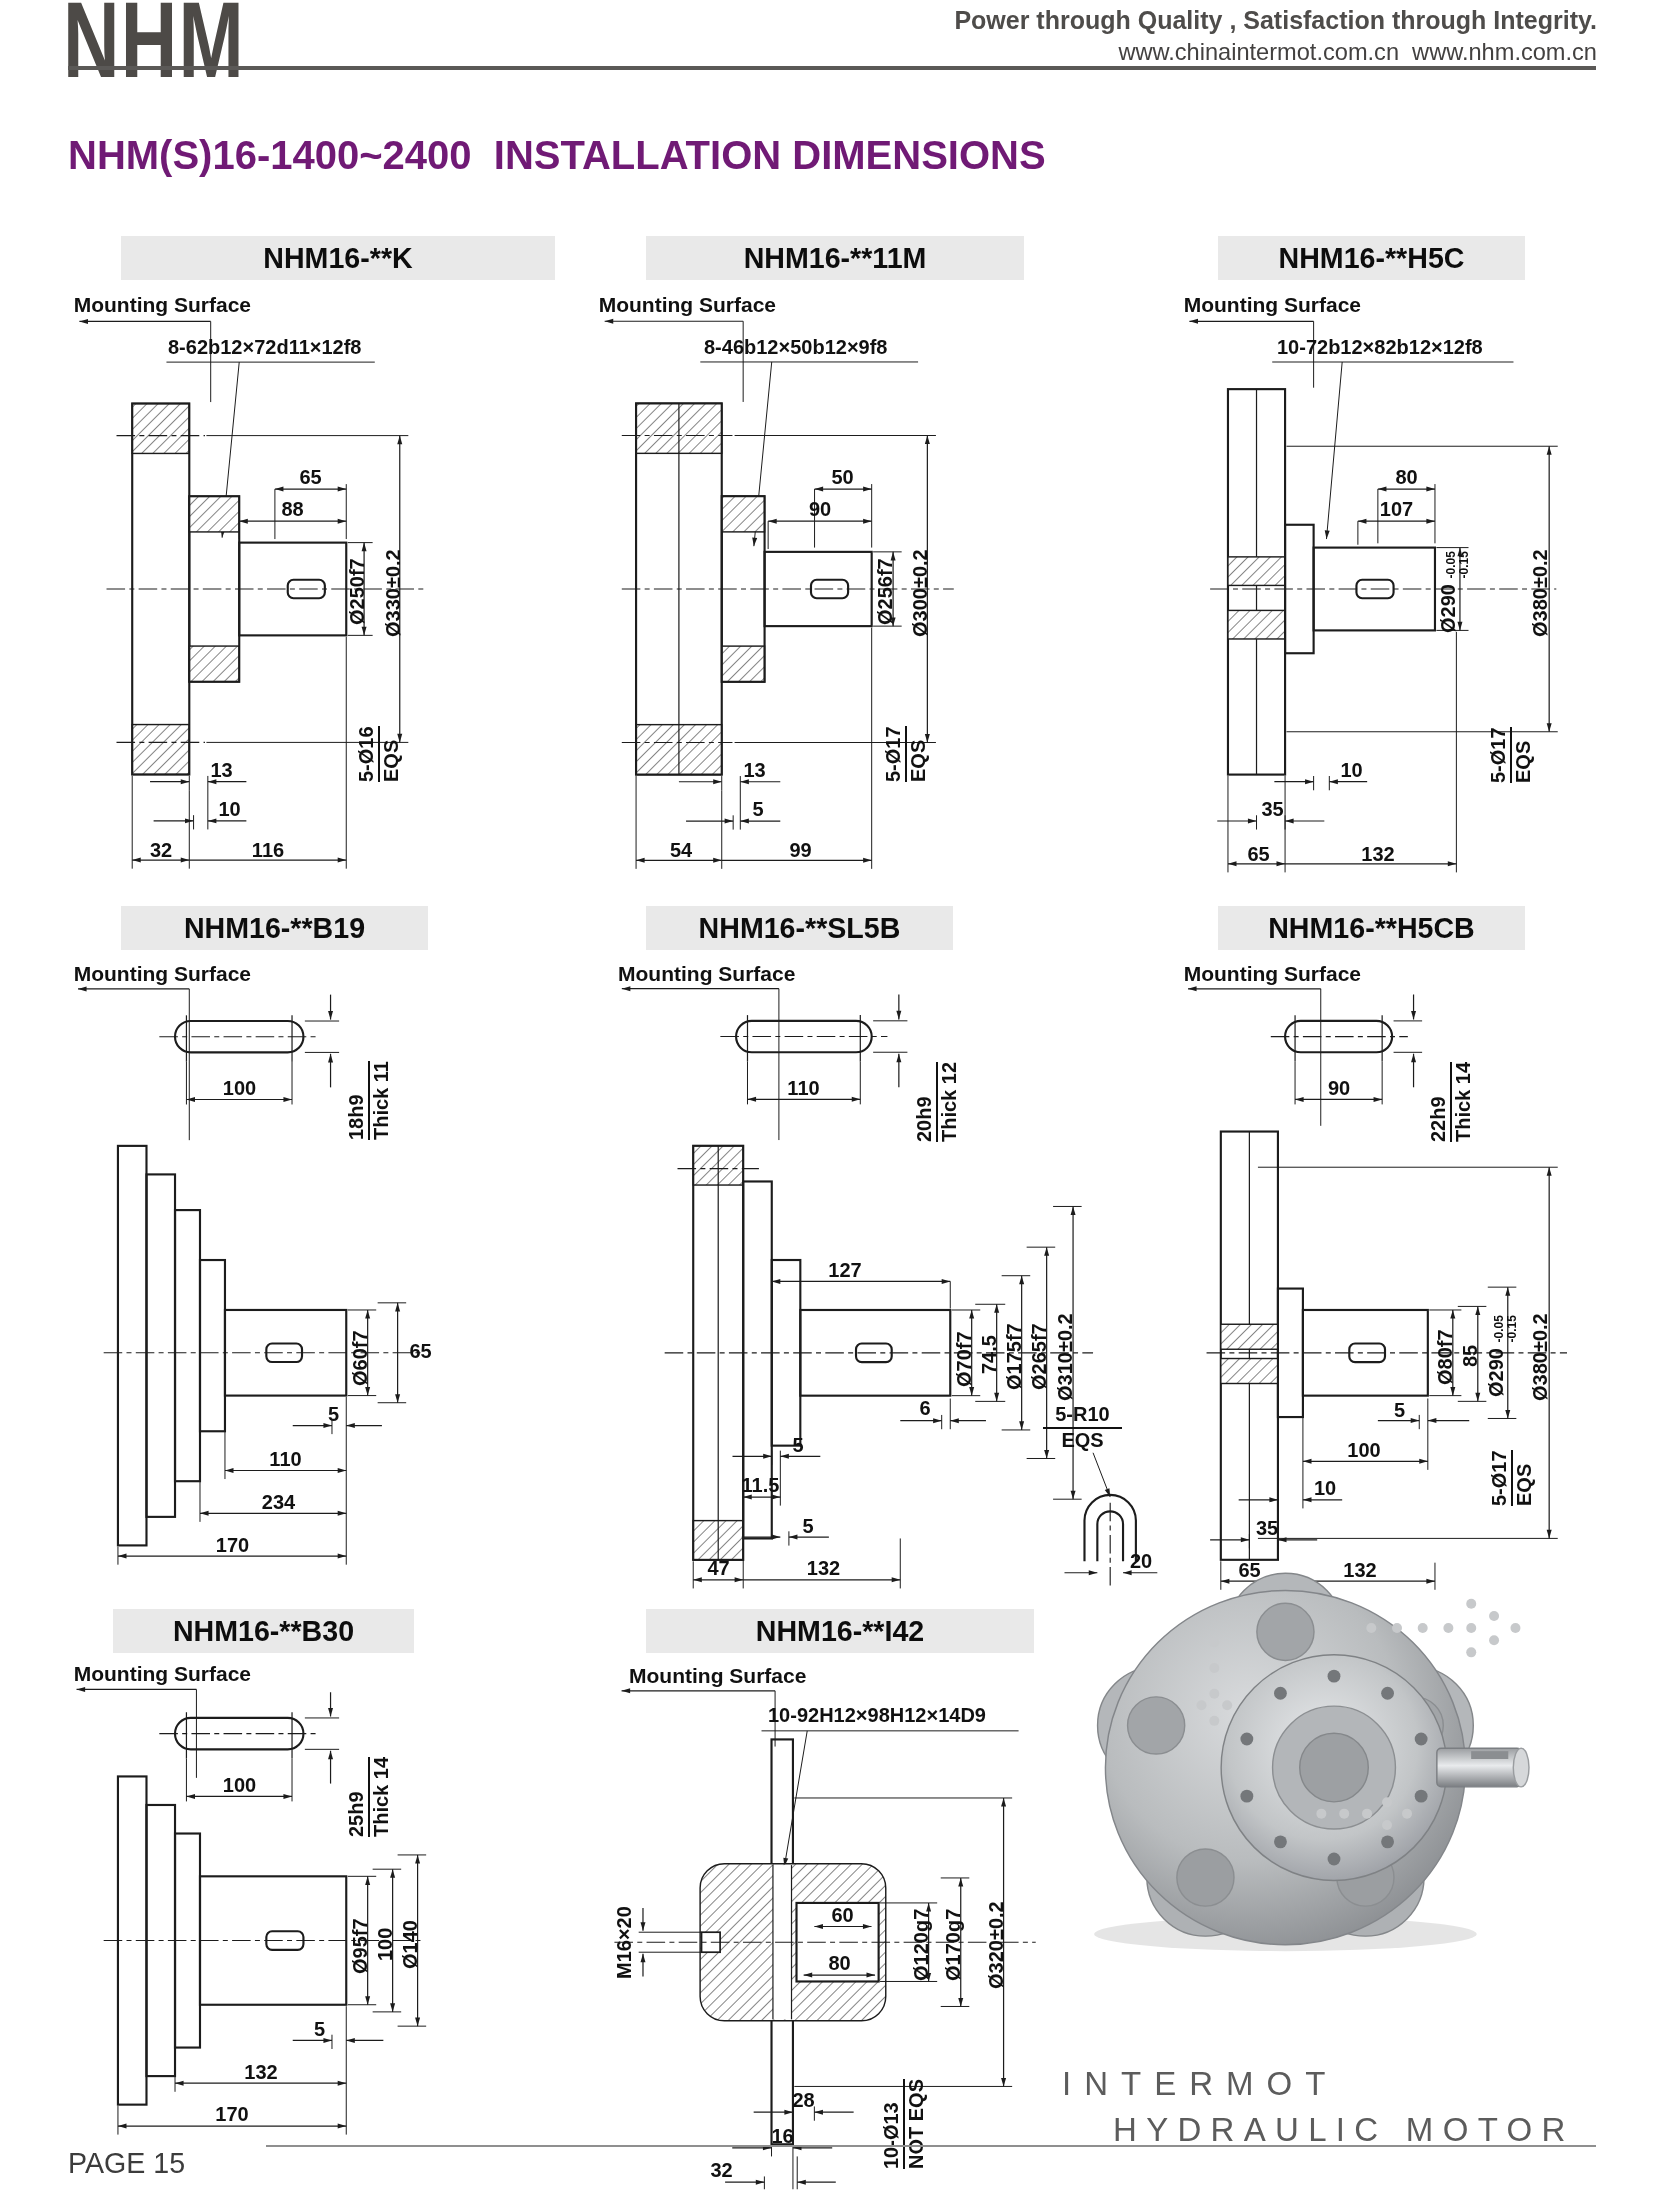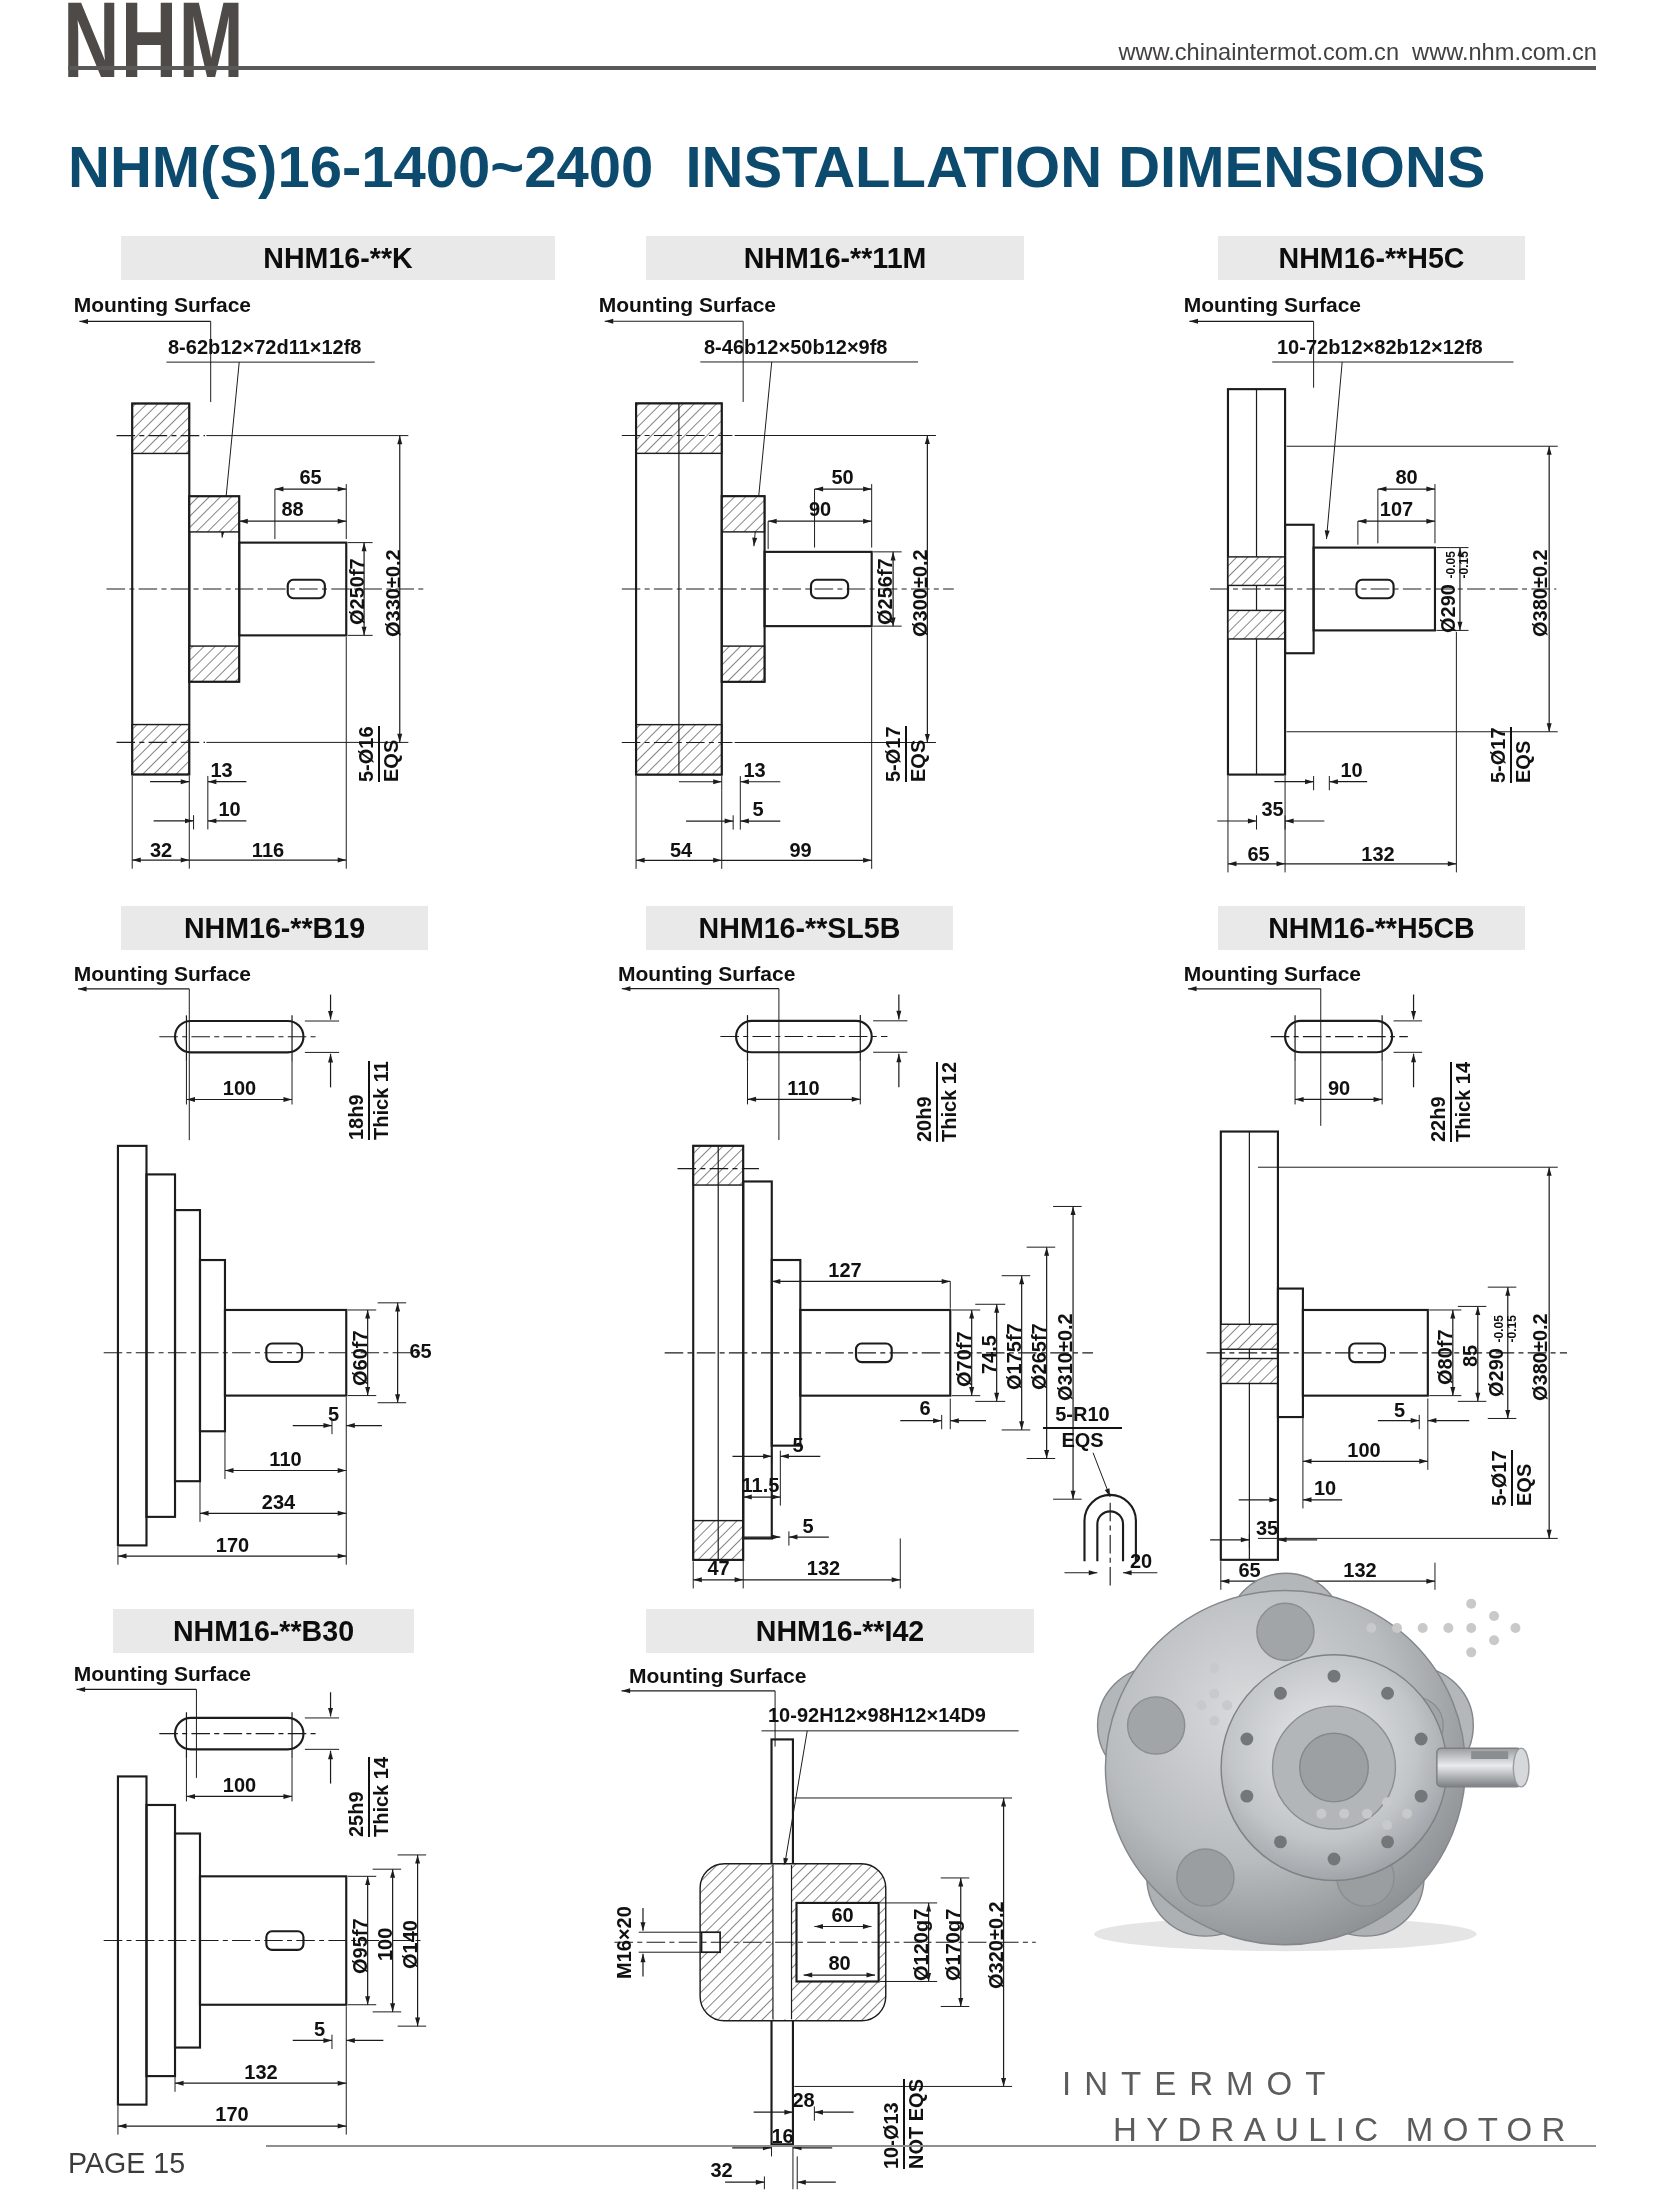--- a/index.html
+++ b/index.html
@@ -3,21 +3,21 @@
 <meta charset="utf-8">
 <style>
   html,body{margin:0;padding:0;background:#fff;}
   .page{position:relative;width:1660px;height:2205px;background:#fff;overflow:hidden;
         font-family:"Liberation Sans",sans-serif;color:#111;}
   .logo{position:absolute;left:63px;top:-21.4px;font-size:91px;font-weight:700;color:#4d4a47;
         transform:scale(0.86,1.18);transform-origin:left top;letter-spacing:1.4px;}
   .tagline{position:absolute;right:63px;top:5.7px;font-size:25px;font-weight:700;color:#4e4c4a;white-space:pre;}
   .urls{position:absolute;right:63px;top:39px;font-size:23.6px;font-weight:500;color:#434140;white-space:pre;}
   .hrule{position:absolute;left:68px;top:66px;width:1528px;height:3.6px;background:#5b5957;}
-  .ptitle{position:absolute;left:68px;top:133px;font-size:58px;font-weight:700;color:#0c4a6e;white-space:pre;}
+  .ptitle{position:absolute;left:68px;top:133px;font-size:40px;font-weight:700;color:#701a75;white-space:pre;}
   .bar{position:absolute;height:44px;background:#e9e9e9;display:flex;align-items:center;justify-content:center;
        font-size:28.6px;font-weight:700;color:#0d0d0d;}
   .panel{position:absolute;}
   .panel svg{position:absolute;left:0;top:0;}
   .ms{position:absolute;font-size:21px;font-weight:700;white-space:nowrap;}
   .spl{position:absolute;font-size:20px;font-weight:700;white-space:nowrap;}
   .dim{position:absolute;font-size:20px;font-weight:700;text-align:center;white-space:nowrap;}
   .dim2{position:absolute;font-size:20px;font-weight:700;text-align:center;}
   .dim2 span{display:block;line-height:23px;}
   .dimv{position:absolute;font-size:20px;font-weight:700;transform:rotate(-90deg);
@@ -63,20 +63,21 @@
       </radialGradient>
       <linearGradient id="gms" x1="0" y1="0" x2="0" y2="1">
         <stop offset="0" stop-color="#9b9ea1"></stop>
           <stop offset="0.45" stop-color="#e9ebed"></stop>
           <stop offset="1" stop-color="#7b7e82"></stop>
       </linearGradient>
     </defs>
   </svg>
 
   <div class="logo">NHM</div>
+  <div class="tagline">Power through Quality , Satisfaction through Integrity.</div>
   <div class="urls">www.chinaintermot.com.cn  www.nhm.com.cn</div>
   <div class="hrule"></div>
   <div class="ptitle">NHM(S)16-1400~2400  INSTALLATION DIMENSIONS</div>
 
   <div class="bar" style="left:121px;top:236px;width:434px">NHM16-**K</div>
   <div class="bar" style="left:646px;top:236px;width:378px">NHM16-**11M</div>
   <div class="bar" style="left:1218px;top:236px;width:307px">NHM16-**H5C</div>
   <div class="bar" style="left:121px;top:906px;width:307px">NHM16-**B19</div>
   <div class="bar" style="left:646px;top:906px;width:307px">NHM16-**SL5B</div>
   <div class="bar" style="left:1218px;top:906px;width:307px">NHM16-**H5CB</div>

